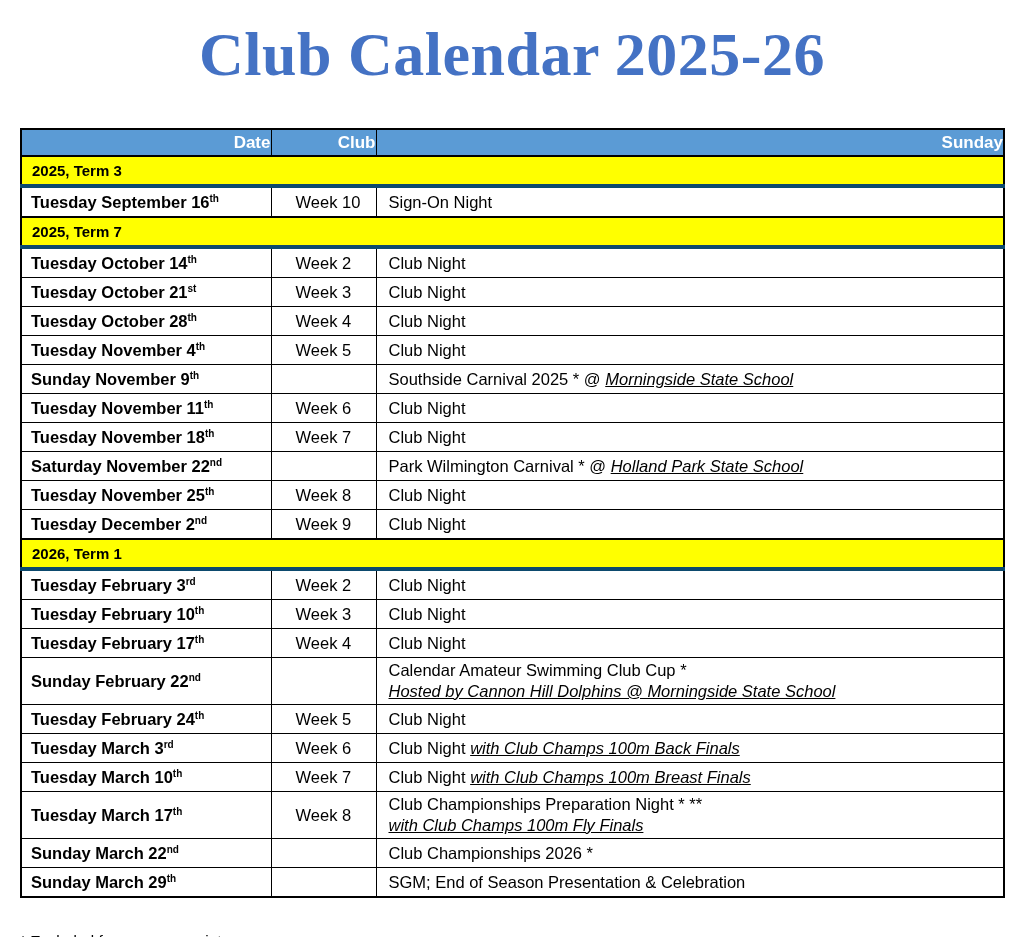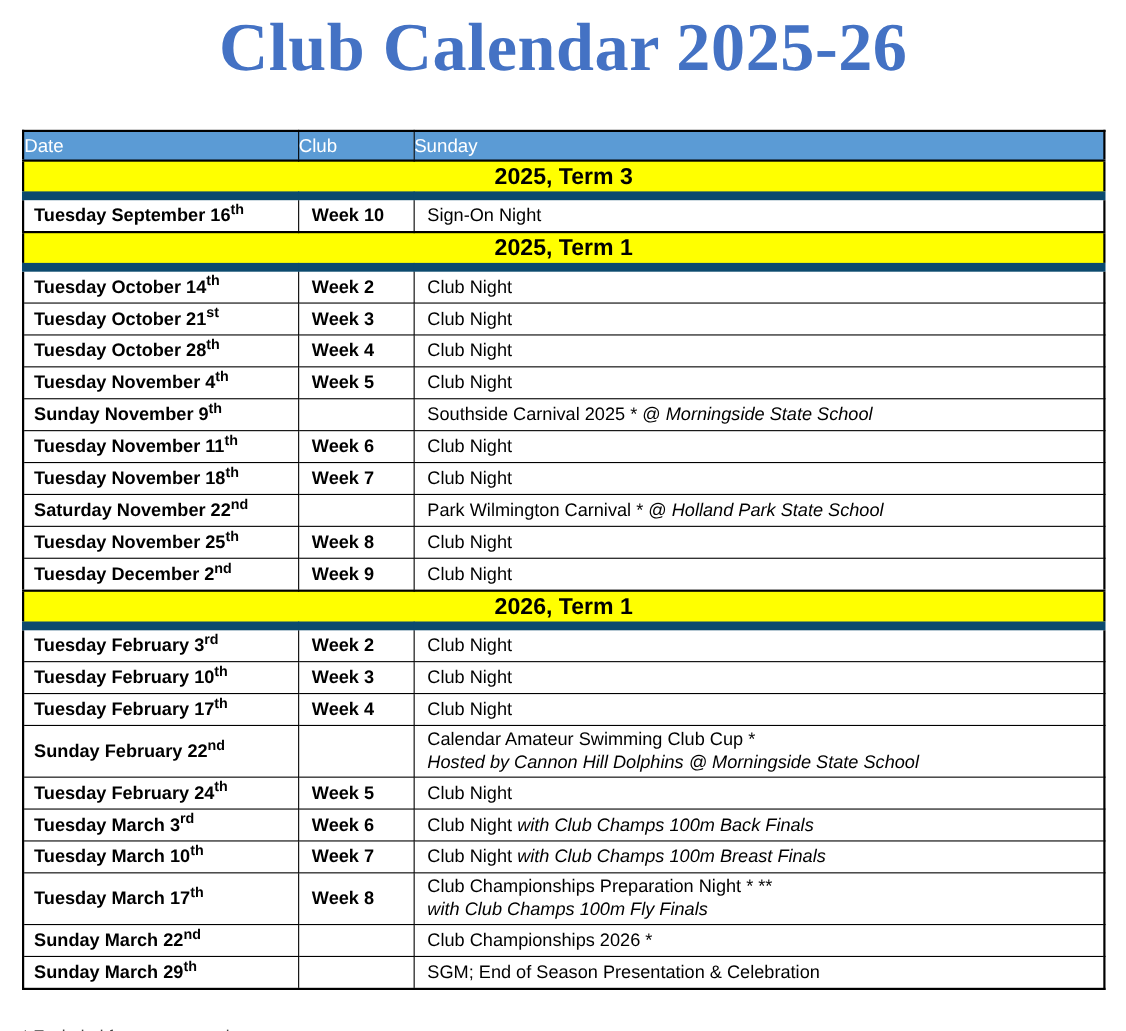--- a/index.html
+++ b/index.html
@@ -9,21 +9,21 @@
   }
   body {
     width: 1024px;
     height: 937px;
     font-family: "Liberation Sans", sans-serif;
     color: #000000;
     position: relative;
   }
   .page-title {
     margin: 0;
-    padding-top: 4px;
+    padding-top: 14px;
     height: 86px;
     line-height: 80px;
     text-align: center;
     font-family: "Liberation Serif", serif;
     font-weight: bold;
     font-size: 62px;
     letter-spacing: 0.5px;
     color: #4472C4;
   }
   table.calendar {
@@ -33,63 +33,62 @@
     table-layout: fixed;
     border: 2.5px solid #000;
     font-size: 16.5px;
   }
   col.c-date    { width: 250px; }
   col.c-week    { width: 105px; }
   col.c-details { width: 628px; }
   th {
     background: #5B9BD5;
     color: #ffffff;
-    font-weight: normal;
+    font-weight: bold;
     font-size: 17px;
     height: 25px;
     border: 1.5px solid #000;
-    text-align: left;
+    text-align: right;
     padding: 0;
   }
   td {
     border: 1.5px solid #000;
     padding: 2px 10px;
     height: 24px;
     vertical-align: middle;
     line-height: 20px;
   }
   td.section-cell {
     background: #FFFF00;
-    text-align: center;
-    font-weight: bold;
-    font-size: 21px;
+    font-weight: bold;
+    font-size: 15px;
     border-top: 2px solid #000;
-    border-bottom: 8px solid #0c4a6e;
+    border-bottom: 4px solid #0c4a6e;
     height: 23px;
   }
   td.date-cell {
     font-weight: bold;
     padding-left: 9px;
   }
   td.date-cell sup {
-    font-size: 13px;
+    font-size: 10px;
     line-height: 0;
   }
   td.week-cell {
-    padding-left: 12px;
-    font-weight: bold;
+    padding-left: 24px;
   }
   td.details-cell {
     padding-left: 12px;
   }
   .detail-line {
     line-height: 21px;
   }
   .it {
     font-style: italic;
+    text-decoration: underline;
   }
   .footnotes {
     margin: 31px 0 0 20px;
     font-size: 15.5px;
     line-height: 23px;
   }
   .footnotes p {
     margin: 0;
   }
 </style>
@@ -116,21 +115,21 @@
         <td colspan="3" class="section-cell">2025, Term 3</td>
       </tr>
       <tr>
         <td class="date-cell">Tuesday September 16<sup>th</sup></td>
         <td class="week-cell">Week 10</td>
         <td class="details-cell">
           <div class="detail-line"><span>Sign-On Night</span></div>
         </td>
       </tr>
       <tr>
-        <td colspan="3" class="section-cell">2025, Term 1</td>
+        <td colspan="3" class="section-cell">2025, Term 7</td>
       </tr>
       <tr>
         <td class="date-cell">Tuesday October 14<sup>th</sup></td>
         <td class="week-cell">Week 2</td>
         <td class="details-cell">
           <div class="detail-line"><span>Club Night</span></div>
         </td>
       </tr>
       <tr>
         <td class="date-cell">Tuesday October 21<sup>st</sup></td>

